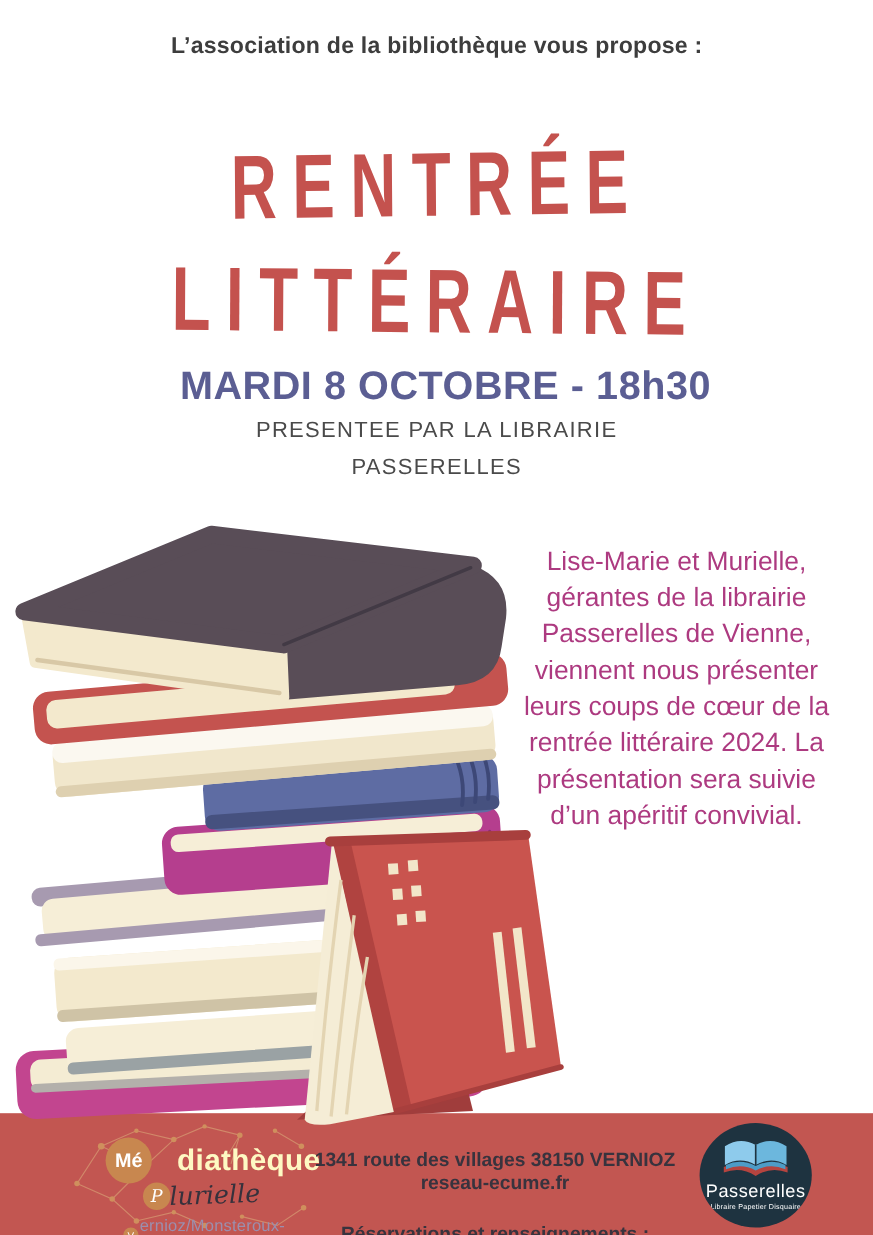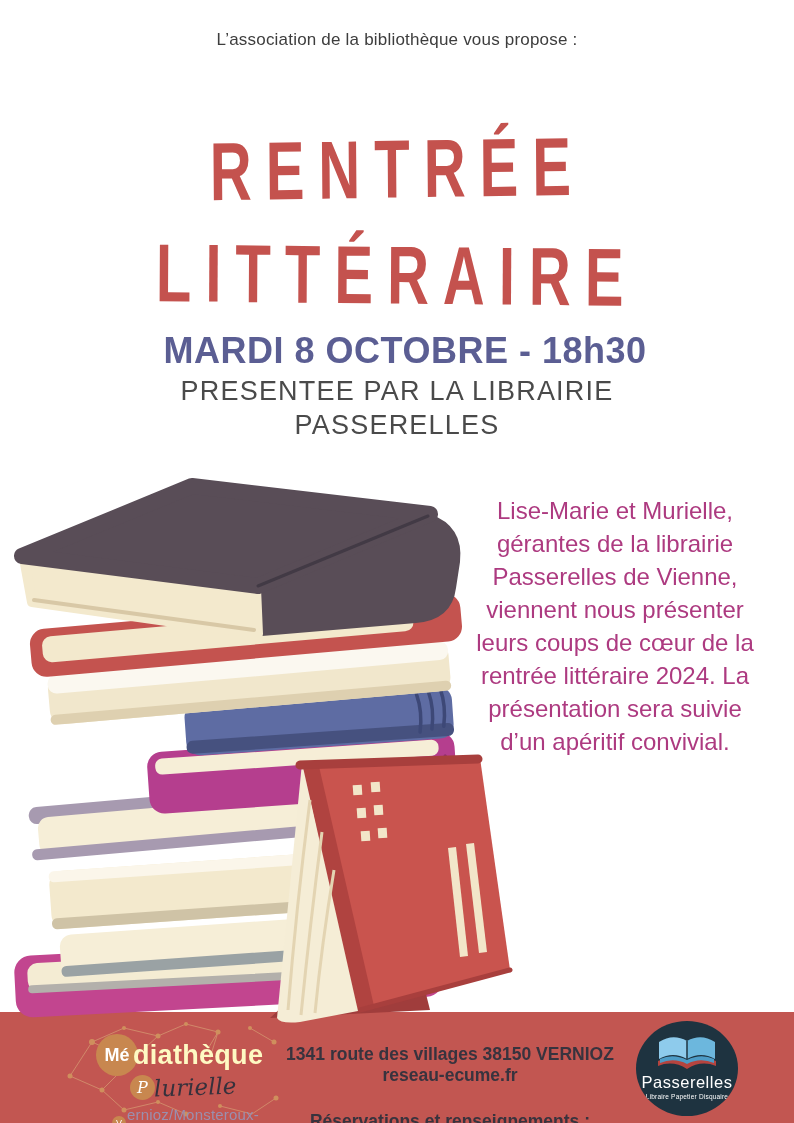--- a/index.html
+++ b/index.html
@@ -4,39 +4,39 @@
 <style>
   html,body{margin:0;padding:0;background:#e9e9e9;}
   .page{
     position:relative;width:794px;height:1123px;margin:0 auto;
     background:#ffffff;overflow:hidden;
     font-family:"Liberation Sans",sans-serif;
   }
   
   .intro{
     position:absolute;top:30px;left:0;right:0;text-align:center;
-    font-size:17px;font-weight:normal;color:#3d3d3d;letter-spacing:.2px;
+    font-size:21px;font-weight:bold;color:#3d3d3d;letter-spacing:.2px;
   }
   .title{
     position:absolute;top:118px;left:0;right:0;text-align:center;
     color:#c4524e;font-weight:bold;
   }
   .title-line{
     font-size:58px;letter-spacing:14px;line-height:72px;height:72px;
     transform:scaleY(1.42);transform-origin:center top;
   }
   .title-line.l1{margin-bottom:34px;transform:scaleY(1.42) rotate(-.6deg);}
   .title-line.l2{transform:scaleY(1.42) rotate(.4deg);}
   .datetime{
     position:absolute;top:330px;left:16px;right:0;text-align:center;
     font-size:36px;font-weight:bold;color:#5b5e93;letter-spacing:.5px;
   }
   .presenter{
     position:absolute;top:374px;left:0;right:0;text-align:center;
-    font-size:27px;color:#4a4a4a;line-height:34px;letter-spacing:1.2px;
+    font-size:20px;color:#4a4a4a;line-height:34px;letter-spacing:1.2px;
     white-space:pre-line;
   }
   
   .books-svg{position:absolute;left:0;top:470px;width:545px;height:555px;z-index:2;pointer-events:none;}
   .description{
     position:absolute;left:445px;top:494px;width:340px;text-align:center;
     font-size:24px;line-height:33px;color:#ad3a80;white-space:pre-line;
   }
   .registration{
     position:absolute;left:450px;top:768px;width:340px;text-align:center;
@@ -49,21 +49,21 @@
   }
   .footer-center{
     position:absolute;left:240px;top:14px;width:420px;text-align:center;
     color:#38333e;font-weight:bold;white-space:pre-line;
   }
   .footer-address{font-size:17.5px;line-height:21px;margin-bottom:7px;}
   .footer-contact{font-size:17.5px;line-height:21px;}
   
   .medi-logo{position:absolute;left:60px;top:6px;width:238px;height:102px;}
   .medi-net{position:absolute;left:0;top:0;width:238px;height:102px;}
-  .medi-row1{position:absolute;left:36px;top:16px;display:flex;align-items:center;}
+  .medi-row1{position:absolute;left:36px;top:16px;display:flex;align-items:center;gap:28px;}
   .me-circle{
     width:42px;height:42px;border-radius:50%;background:#c8874f;color:#fff;
     font-weight:bold;font-size:18px;display:flex;align-items:center;justify-content:center;
     flex:none;
   }
   .diatheque{font-size:27px;font-weight:bold;color:#fef9c3;margin-left:-5px;letter-spacing:.3px;}
   .medi-row2{position:absolute;left:70px;top:56px;display:flex;align-items:center;}
   .p-circle{
     width:25px;height:25px;border-radius:50%;background:#c8874f;color:#fff;
     font-size:16px;font-style:italic;display:flex;align-items:center;justify-content:center;

